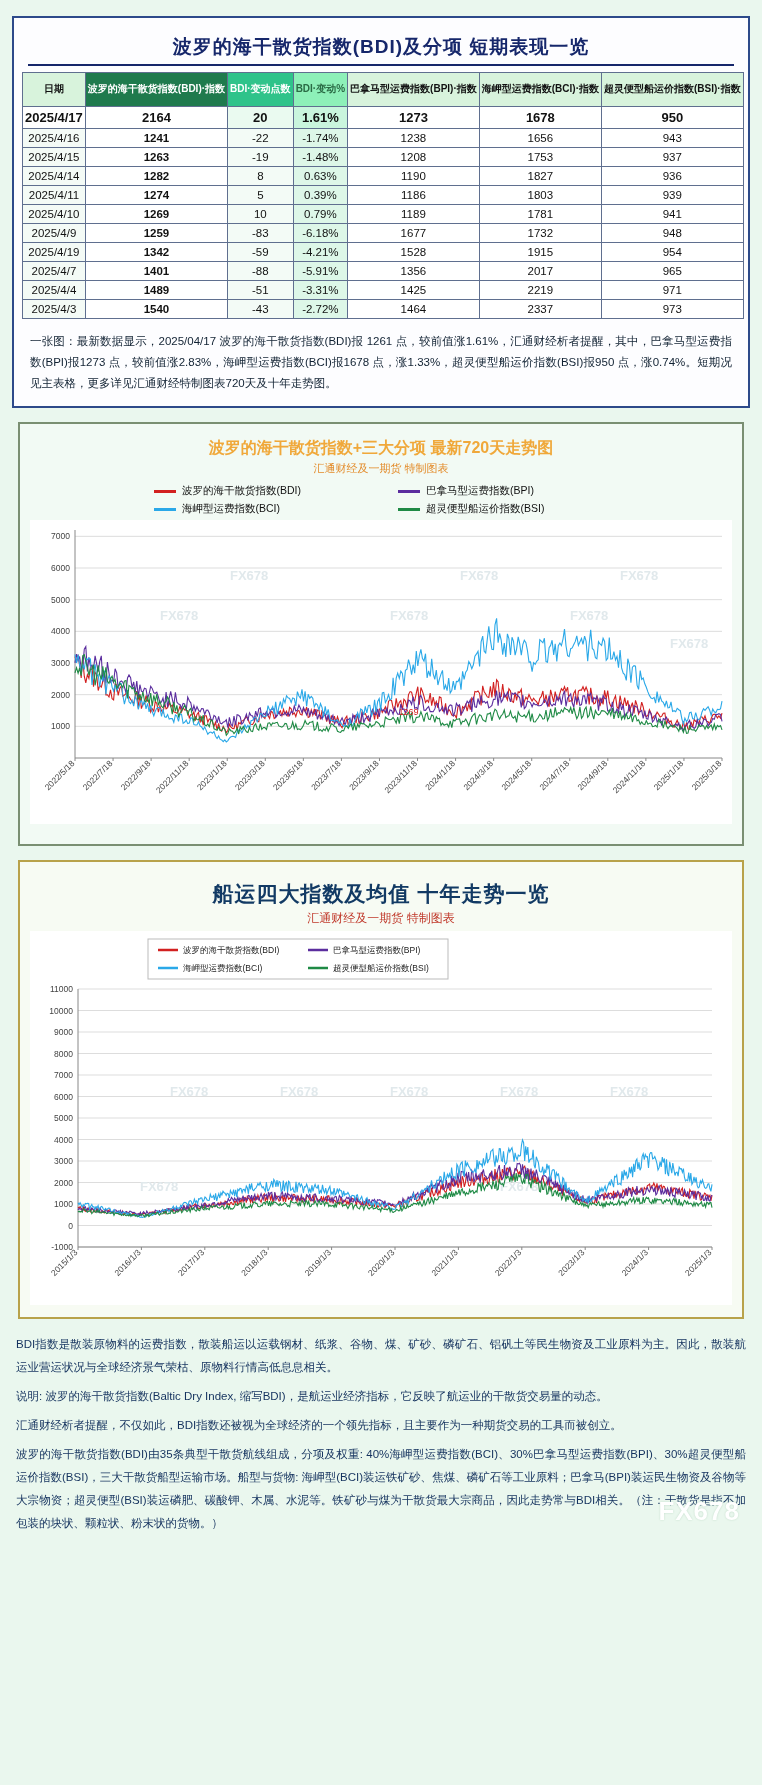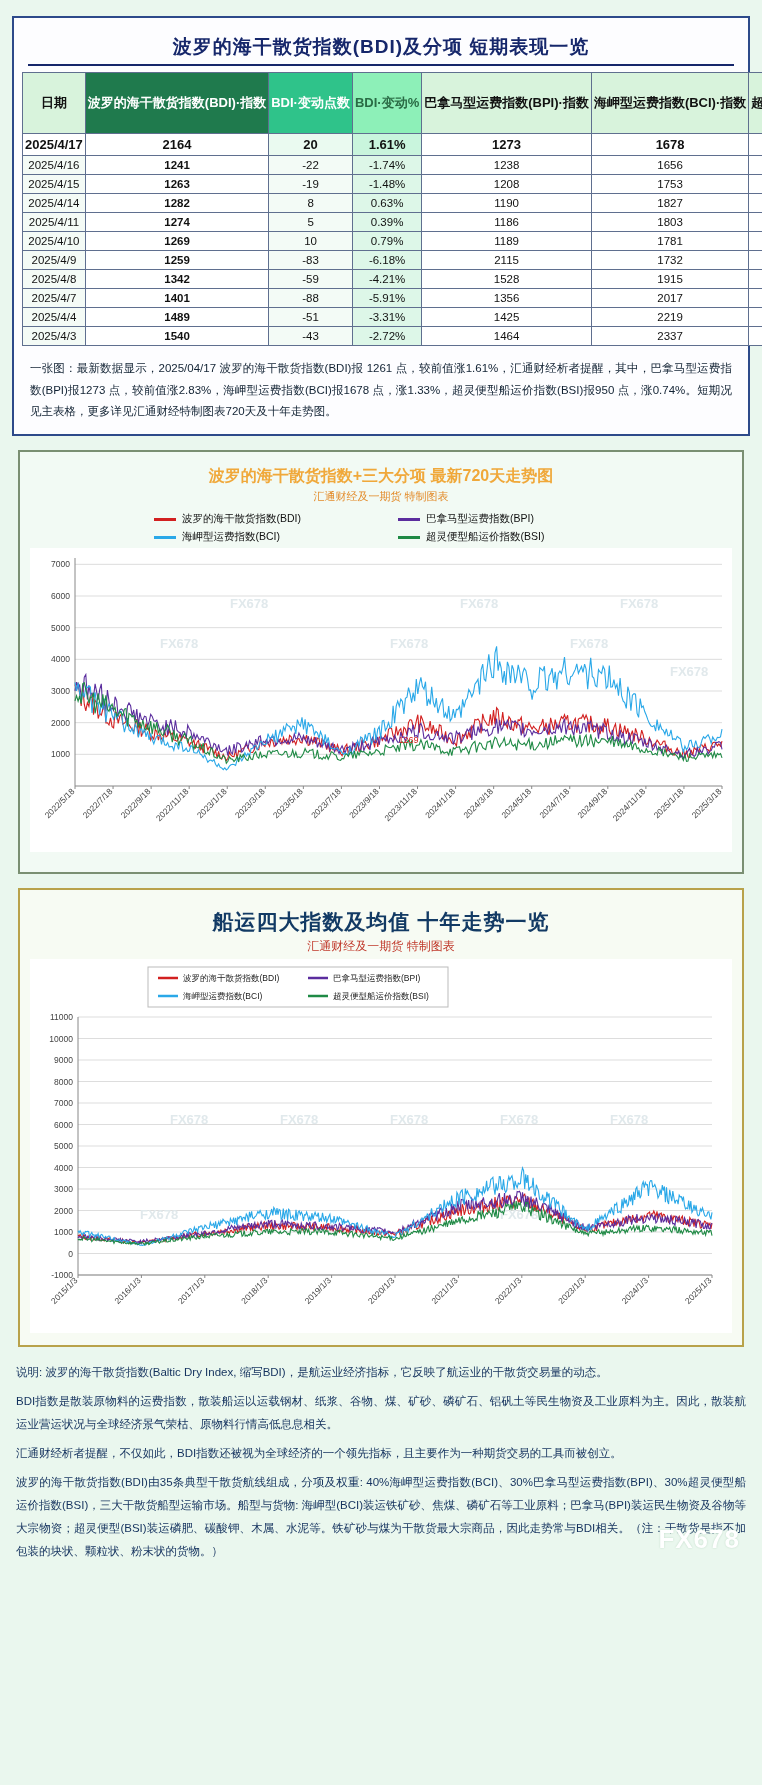--- a/index.html
+++ b/index.html
@@ -42,24 +42,24 @@
     width:100%;
     font-size:11.5px;
   }
   table.bdi th, table.bdi td {
     border:1px solid #5f6f8f;
     text-align:center;
     padding:3px 2px;
     white-space:nowrap;
   }
   table.bdi thead th {
-    font-size:13px;
+    font-size:10px;
     line-height:1.25;
     font-weight:bold;
-    padding:22px 2px;
+    padding:10px 2px;
   }
   th.h-date   { background:#d8f3dc; width:14%; }
   th.h-bdi    { background:#1f7a4d; color:#fff; width:16%; }
   th.h-pt     { background:#2fc38a; color:#ffffff; width:14%; }
   th.h-pct    { background:#8df0b8; color:#2a6b45; width:13%; }
   th.h-bpi    { background:#d8f3dc; width:15%; }
   th.h-bci    { background:#d8f3dc; width:15%; }
   th.h-bsi    { background:#d8f3dc; width:13%; }
 
   tr.row-latest td {
@@ -218,26 +218,26 @@
             <td class="c-pct">0.79%</td>
             <td class="c-bpi">1189</td>
             <td class="c-bci">1781</td>
             <td class="c-bsi">941</td>
           </tr>
           <tr>
             <td class="c-date">2025/4/9</td>
             <td class="c-bdi">1259</td>
             <td class="c-pt">-83</td>
             <td class="c-pct">-6.18%</td>
-            <td class="c-bpi">2115</td>
+            <td class="c-bpi">1677</td>
             <td class="c-bci">1732</td>
             <td class="c-bsi">948</td>
           </tr>
           <tr>
-            <td class="c-date">2025/4/8</td>
+            <td class="c-date">2025/4/19</td>
             <td class="c-bdi">1342</td>
             <td class="c-pt">-59</td>
             <td class="c-pct">-4.21%</td>
             <td class="c-bpi">1528</td>
             <td class="c-bci">1915</td>
             <td class="c-bsi">954</td>
           </tr>
           <tr>
             <td class="c-date">2025/4/7</td>
             <td class="c-bdi">1401</td>
@@ -440,20 +440,20 @@
           <text x="303" y="22" font-size="8.5" fill="#222">巴拿马型运费指数(BPI)</text>
           <line x1="128" y1="37" x2="148" y2="37" stroke="#2aa8e8" stroke-width="2.5"></line>
           <text x="153" y="40" font-size="8.5" fill="#222">海岬型运费指数(BCI)</text>
           <line x1="278" y1="37" x2="298" y2="37" stroke="#1f8a45" stroke-width="2.5"></line>
           <text x="303" y="40" font-size="8.5" fill="#222">超灵便型船运价指数(BSI)</text>
         </svg>
     </div>
   </div>
 
   <div class="footer">
+    <p>BDI指数是散装原物料的运费指数，散装船运以运载钢材、纸浆、谷物、煤、矿砂、磷矿石、铝矾土等民生物资及工业原料为主。因此，散装航运业营运状况与全球经济景气荣枯、原物料行情高低息息相关。</p>
     <p>说明: 波罗的海干散货指数(Baltic Dry Index, 缩写BDI)，是航运业经济指标，它反映了航运业的干散货交易量的动态。</p>
-    <p>BDI指数是散装原物料的运费指数，散装船运以运载钢材、纸浆、谷物、煤、矿砂、磷矿石、铝矾土等民生物资及工业原料为主。因此，散装航运业营运状况与全球经济景气荣枯、原物料行情高低息息相关。</p>
     <p>汇通财经析者提醒，不仅如此，BDI指数还被视为全球经济的一个领先指标，且主要作为一种期货交易的工具而被创立。</p>
     <p>波罗的海干散货指数(BDI)由35条典型干散货航线组成，分项及权重: 40%海岬型运费指数(BCI)、30%巴拿马型运费指数(BPI)、30%超灵便型船运价指数(BSI)，三大干散货船型运输市场。船型与货物: 海岬型(BCI)装运铁矿砂、焦煤、磷矿石等工业原料；巴拿马(BPI)装运民生物资及谷物等大宗物资；超灵便型(BSI)装运磷肥、碳酸钾、木属、水泥等。铁矿砂与煤为干散货最大宗商品，因此走势常与BDI相关。（注：干散货是指不加包装的块状、颗粒状、粉末状的货物。）</p>
   </div>
   <div class="brand">FX678</div>
 
 </div>
 
 </body></html>

